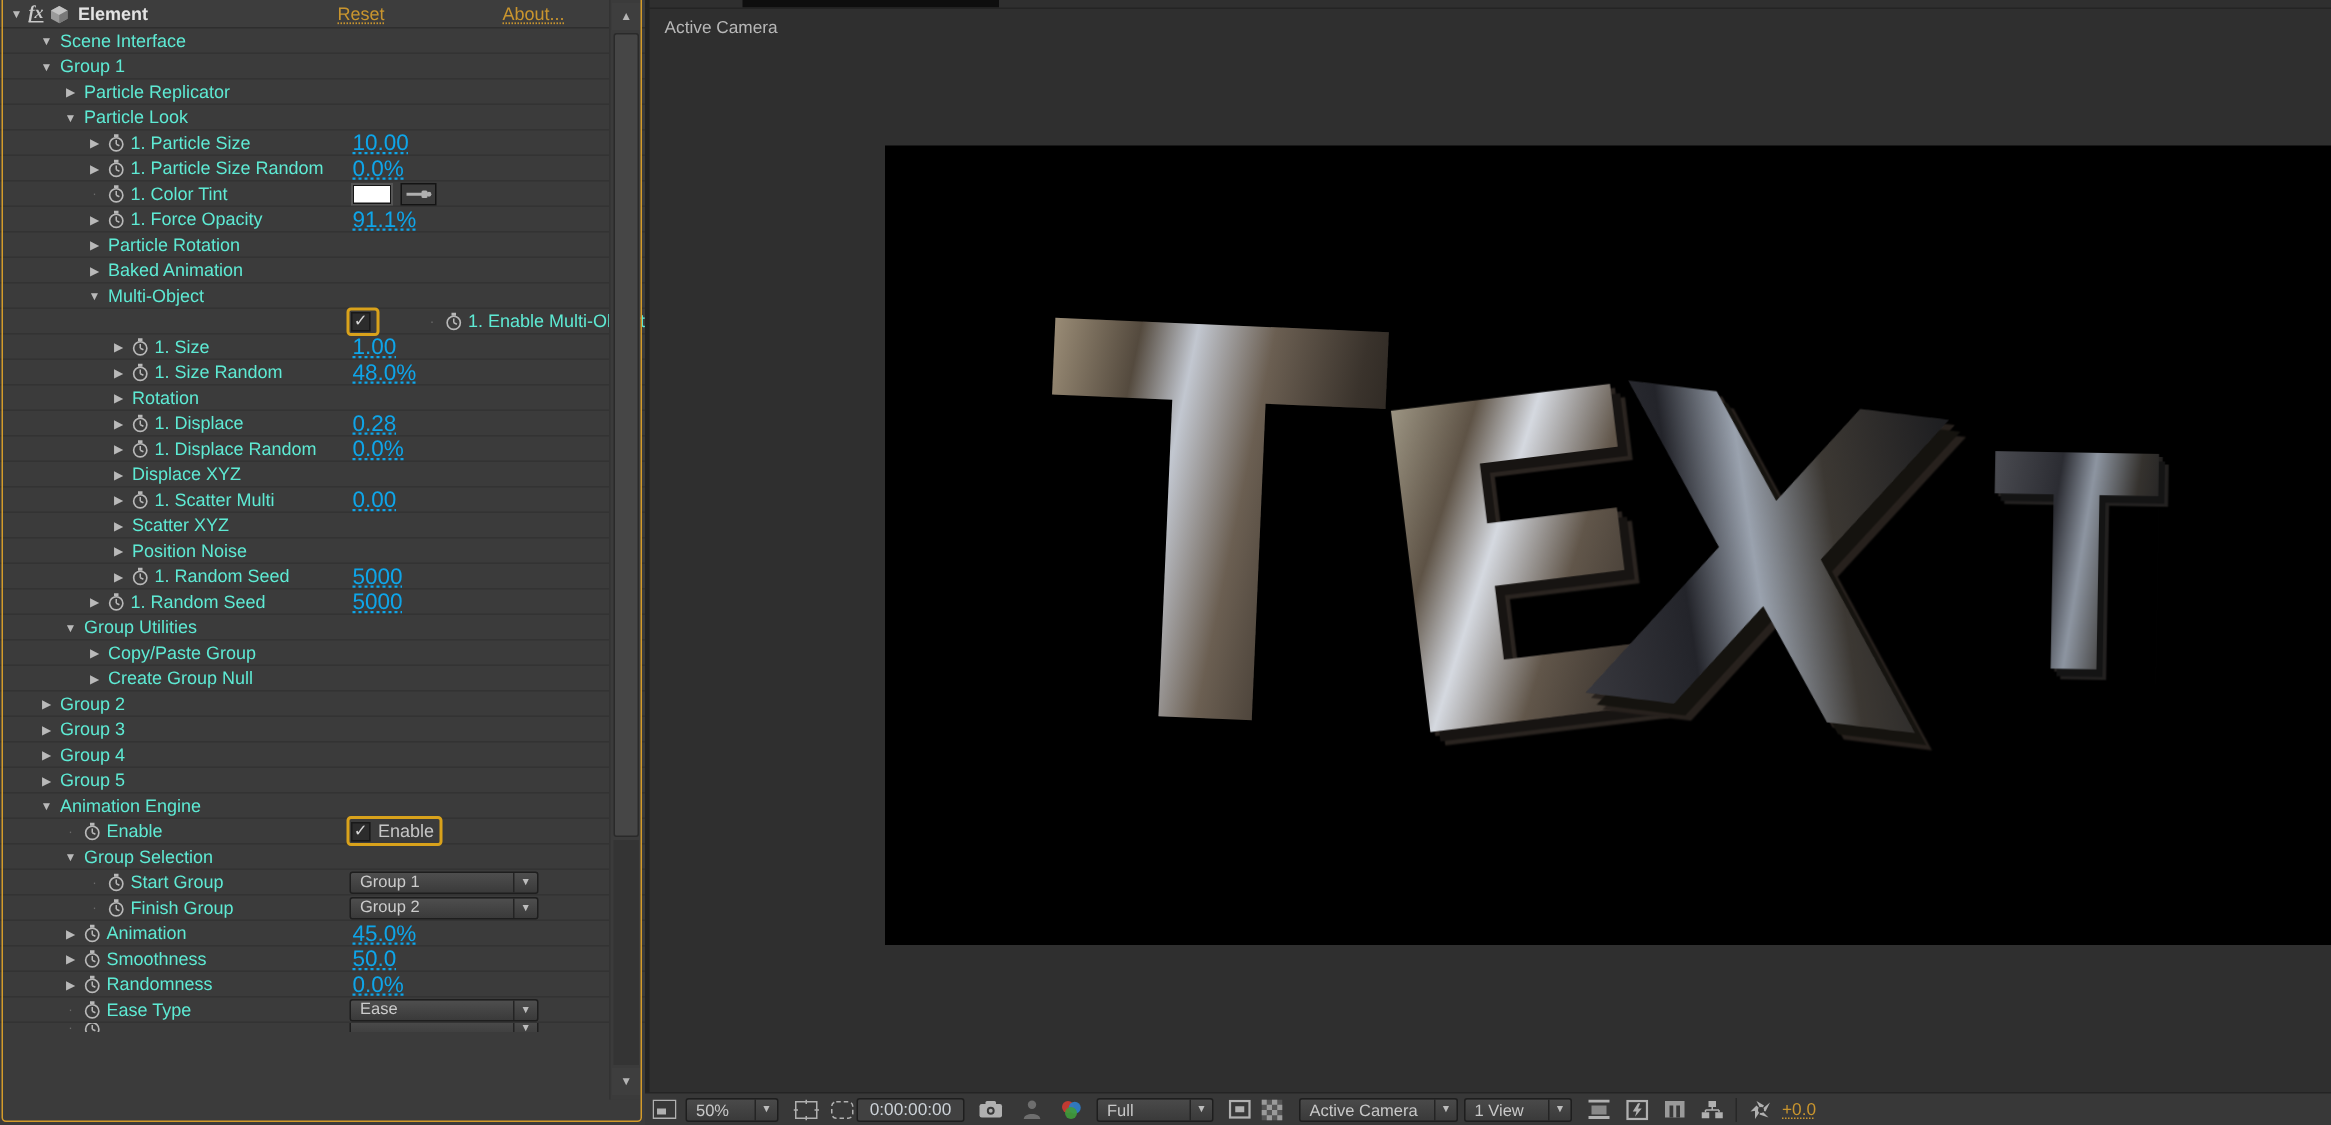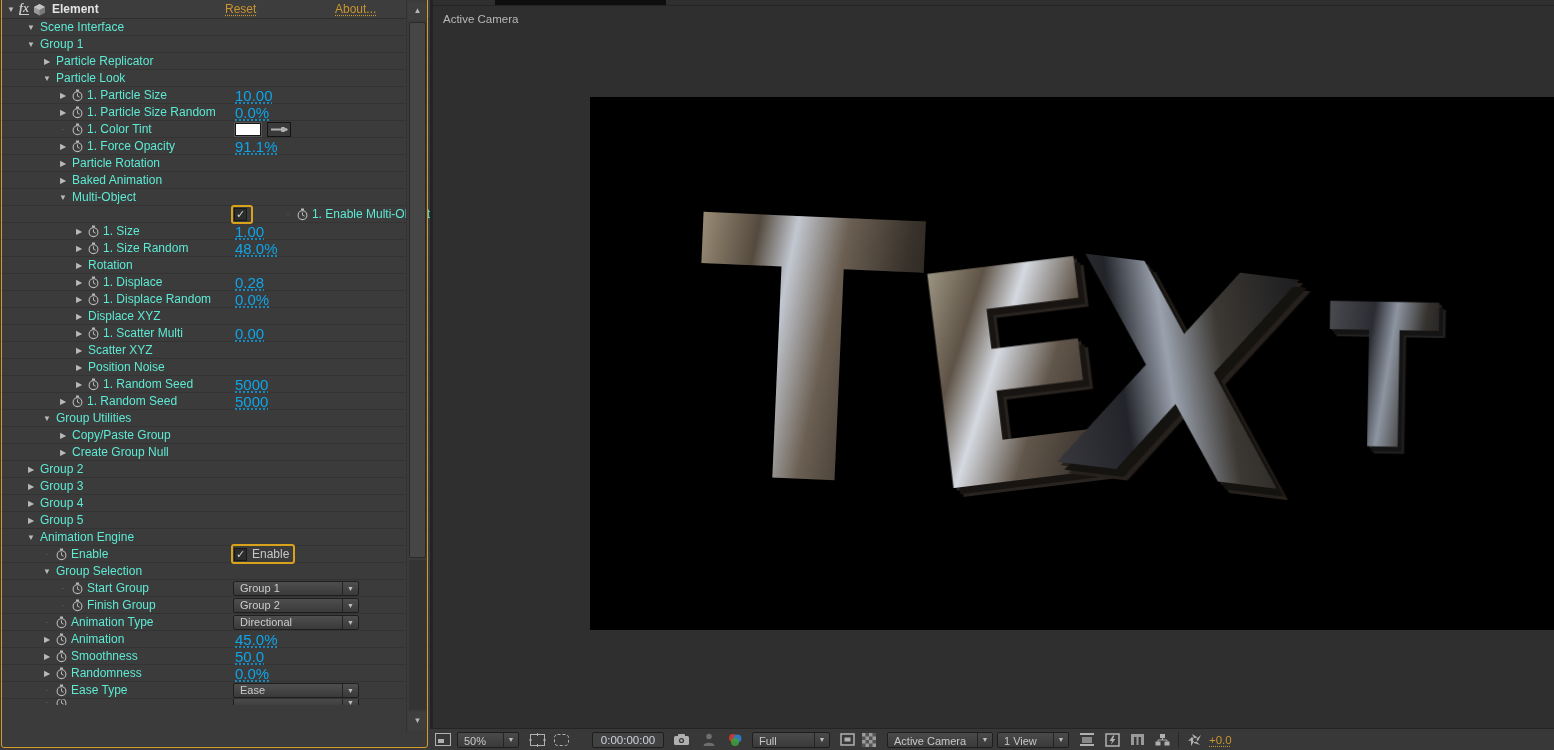--- a/index.html
+++ b/index.html
@@ -498,38 +498,20 @@
     </span>
     <span class="label">Finish Group</span>
     <span class="valwrap">
             <span class="dd">
               <span class="dd-text">Group 2</span>
               <span class="dd-arr">▼</span>
             </span>
           </span>
   </div>
         <div class="row" style="padding-left: 41px;">
-    <span class="tri dot">·</span>
-    <span class="sw">
-      <svg width="13" height="13" viewBox="0 0 13 13">
-              <rect x="5" y="0.5" width="3" height="2" fill="#b8b8b8"></rect>
-              <circle cx="6.5" cy="7.2" r="4.4" fill="none" stroke="#b8b8b8" stroke-width="1.1"></circle>
-              <line x1="6.5" y1="7.2" x2="6.5" y2="4.4" stroke="#b8b8b8"></line>
-              <line x1="6.5" y1="7.2" x2="8.6" y2="8.2" stroke="#b8b8b8"></line>
-            </svg>
-    </span>
-    <span class="label">Animation Type</span>
-    <span class="valwrap">
-            <span class="dd">
-              <span class="dd-text">Directional</span>
-              <span class="dd-arr">▼</span>
-            </span>
-          </span>
-  </div>
-        <div class="row" style="padding-left: 41px;">
     <span class="tri closed">▶</span>
     <span class="sw">
       <svg width="13" height="13" viewBox="0 0 13 13">
               <rect x="5" y="0.5" width="3" height="2" fill="#b8b8b8"></rect>
               <circle cx="6.5" cy="7.2" r="4.4" fill="none" stroke="#b8b8b8" stroke-width="1.1"></circle>
               <line x1="6.5" y1="7.2" x2="6.5" y2="4.4" stroke="#b8b8b8"></line>
               <line x1="6.5" y1="7.2" x2="8.6" y2="8.2" stroke="#b8b8b8"></line>
             </svg>
     </span>
     <span class="label">Animation</span>
@@ -646,21 +628,21 @@
             <line x1="8.5" y1="11" x2="8.5" y2="14" stroke="#b0b0b0"></line>
             <line x1="0" y1="7" x2="3" y2="7" stroke="#b0b0b0"></line>
             <line x1="14" y1="7" x2="17" y2="7" stroke="#b0b0b0"></line>
           </svg>
       </div>
       <div class="tbtn" style="width:20px;margin-left:4px;">
         <svg width="17" height="14" viewBox="0 0 17 14">
             <rect x="1.5" y="1.5" width="14" height="11" rx="3" fill="none" stroke="#b0b0b0" stroke-dasharray="3 2"></rect>
           </svg>
       </div>
-      <div class="timebox" style="margin-left:21px;">0:00:00:00</div>
+      <div class="timebox" style="margin-left:0;">0:00:00:00</div>
       <div class="tbtn" style="width:20px;margin-left:7px;">
         <svg width="17" height="13" viewBox="0 0 17 13">
             <rect x="1" y="3" width="15" height="9" rx="1.5" fill="#b0b0b0"></rect>
             <rect x="5" y="1" width="7" height="3" rx="1" fill="#b0b0b0"></rect>
             <circle cx="8.5" cy="7.5" r="2.6" fill="#383838"></circle>
             <circle cx="8.5" cy="7.5" r="1.3" fill="#b0b0b0"></circle>
           </svg>
       </div>
       <div class="tbtn" style="width:16px;margin-left:10px;">
         <svg width="12" height="13" viewBox="0 0 12 13">

